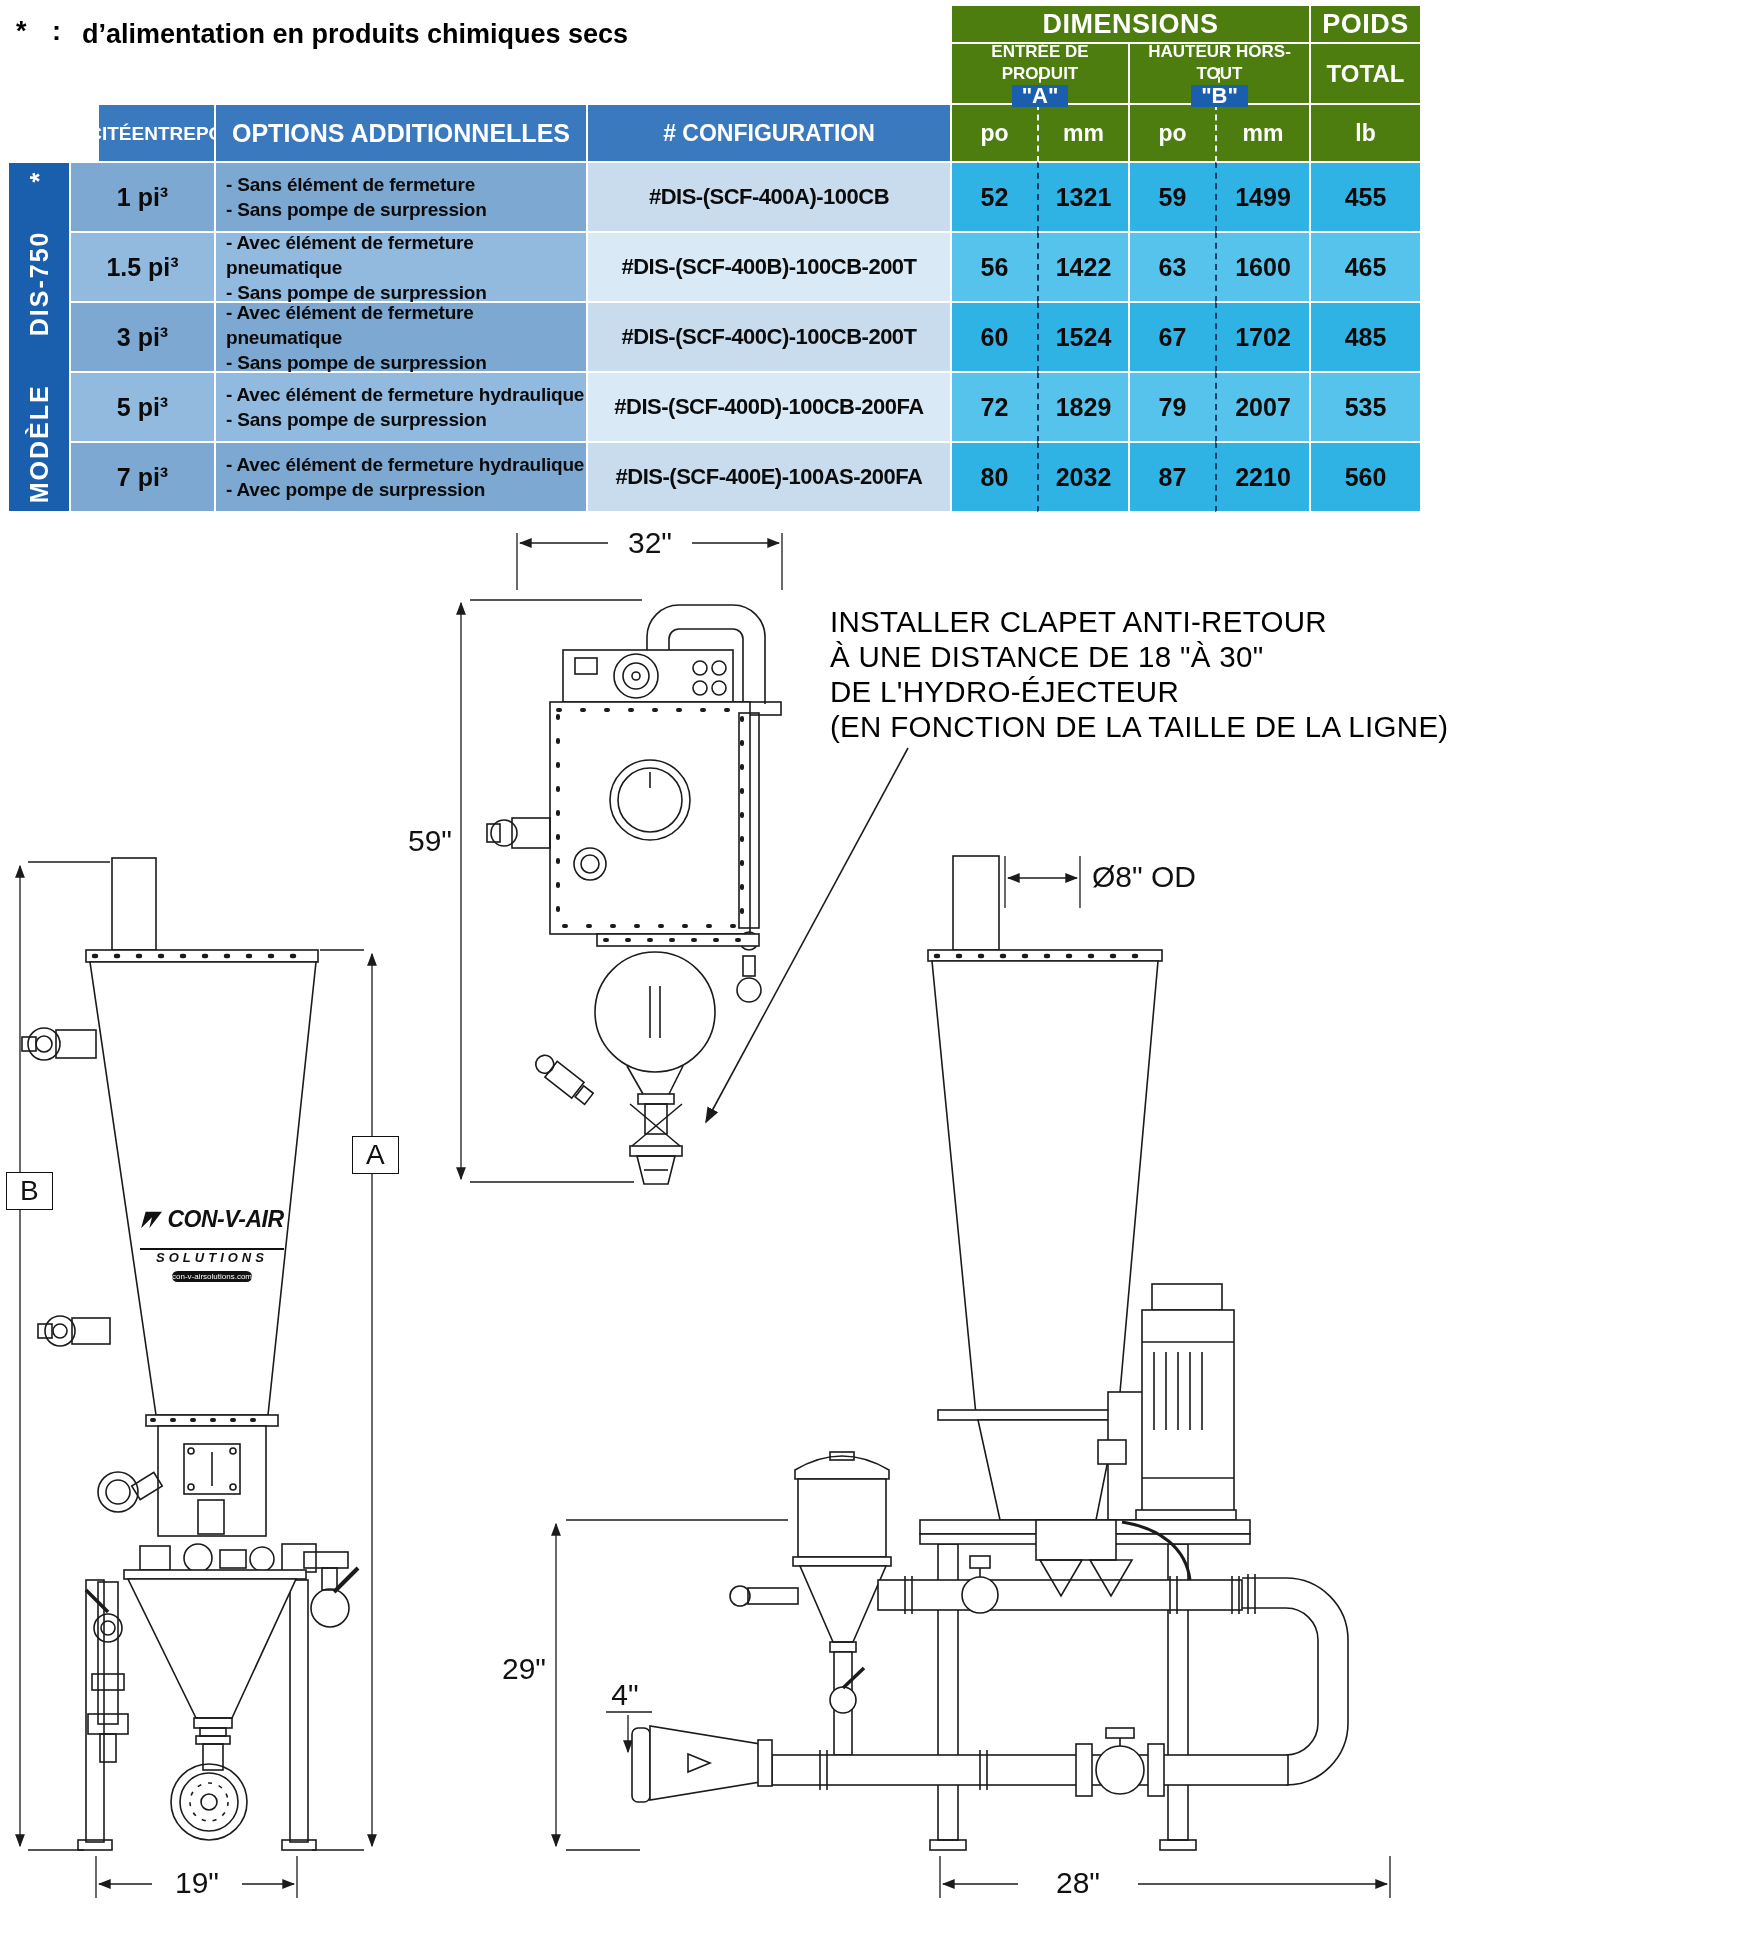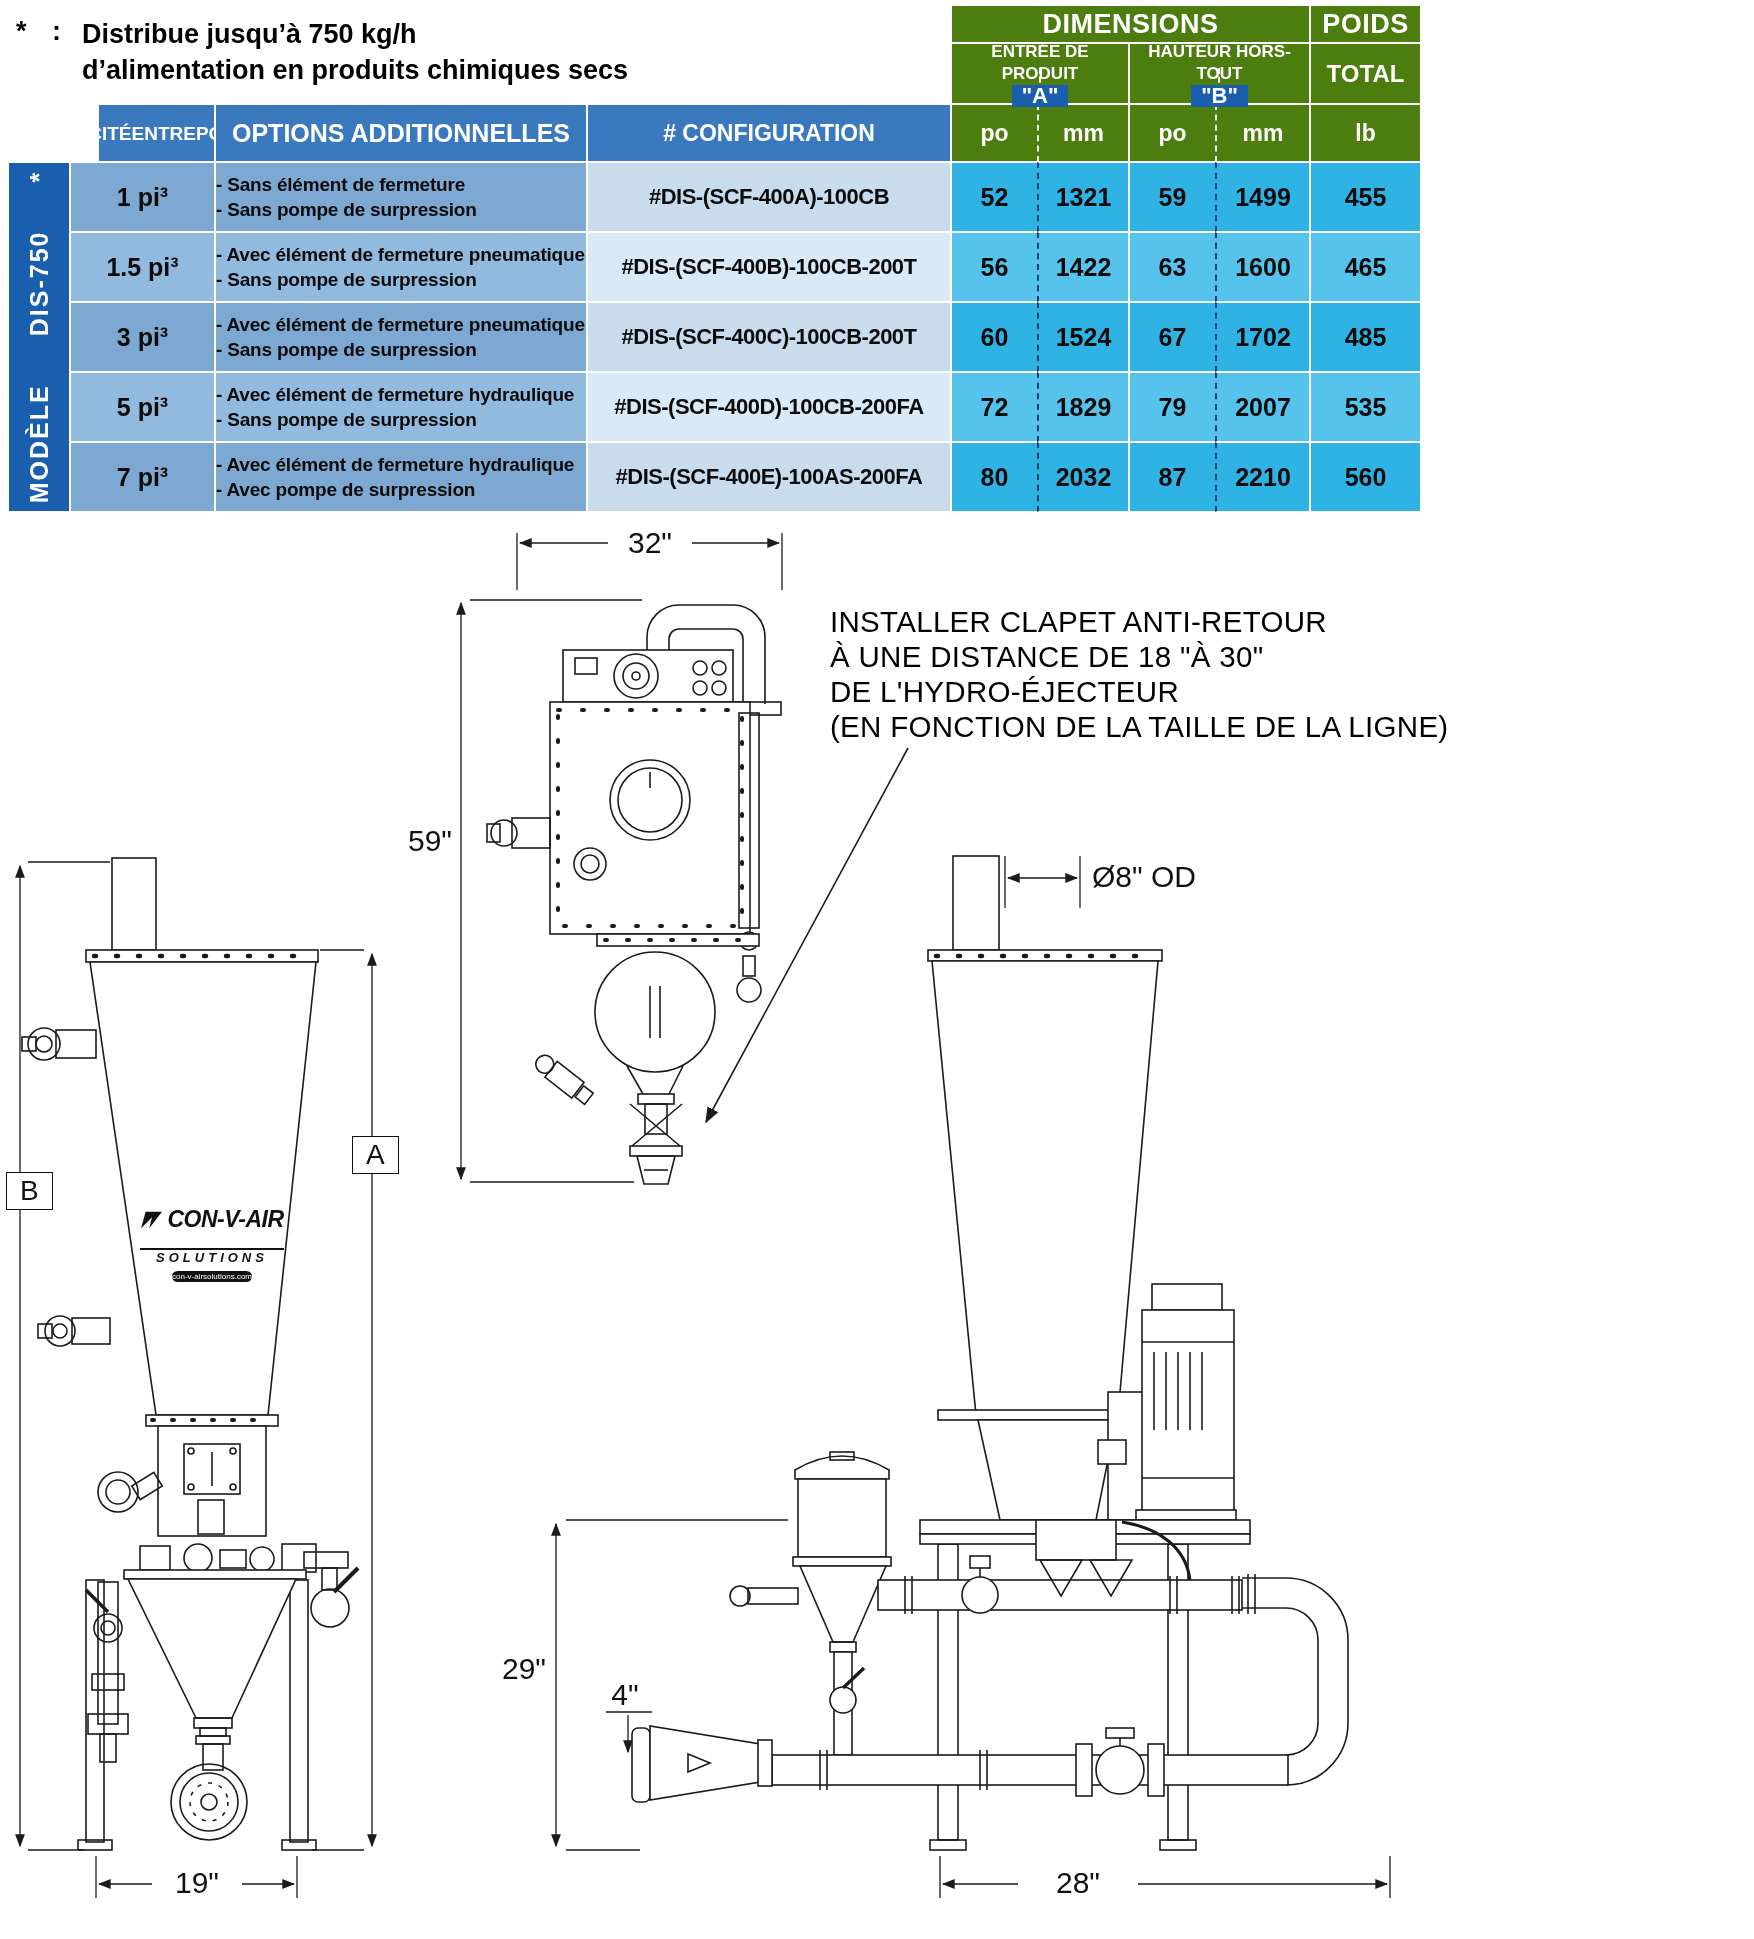--- a/index.html
+++ b/index.html
@@ -29,21 +29,21 @@
   .hdr2 .l1 { font-size:17px; }
   .hdr2 .ref { font-size:22px; position:relative; z-index:1; padding:0 10px; background:#1A5FAE; align-self:center; }
   .hdr-ab::after { content:""; position:absolute; left:calc(50% - 1.25px); bottom:3px; height:32px;
                    border-left:2.5px dashed rgba(255,255,255,.9); }
   .caphdr { flex-direction:row;margin-left:28px; }
   .caphdr span { display:block; font-size:19px; line-height:23px; }
   .opthdr { font-size:25px; }
   .cfghdr { font-size:23px; }
   .unit { font-size:23px;text-align:right; }
   .capv { font-size:25px; }
-  .optv { flex-direction:column; align-items:flex-start; justify-content:center; 
+  .optv { flex-direction:column; align-items:flex-start; justify-content:center; padding-left:10px;
           font-size:19px; line-height:25px; text-align:left; letter-spacing:-.2px; }
   .cfgv { font-size:22px; letter-spacing:-.5px; }
   .numv { font-size:25px; }
   .cap-a,.opt-a { background:#7DA8D1; }
   .cap-b,.opt-b { background:#92B9DE; }
   .cfg-a { background:#C9DCEE; }
   .cfg-b { background:#DAE9F6; }
   .num-a { background:#2FB3E5; }
   .num-b { background:#55C3EC; }
   .nr { border-right:none; }
@@ -305,21 +305,20 @@
     <circle cx="1120" cy="1770" r="24" fill="#fff"></circle>
     <rect x="1106" y="1728" width="28" height="10"></rect>
     <line x1="1120" y1="1738" x2="1120" y2="1746"></line>
   </g>
 </svg>
 
 <div class="note">
   <span class="star">*</span>
   <span class="colon">:</span>
   <span class="note-lines">
-    <span>Distribue jusqu’à 750 kg/h</span>
     <span>d’alimentation en produits chimiques secs</span>
   </span>
 </div>
 
 <div class="spec-table">
 
   <div class="c hdr-dark hd1" style="grid-column:5/9;grid-row:1">DIMENSIONS</div>
   <div class="c hdr-dark hd1" style="grid-column:9;grid-row:1">POIDS</div>
 
   <div class="c hdr-dark hdr-ab" style="grid-column:5/7;grid-row:2">

